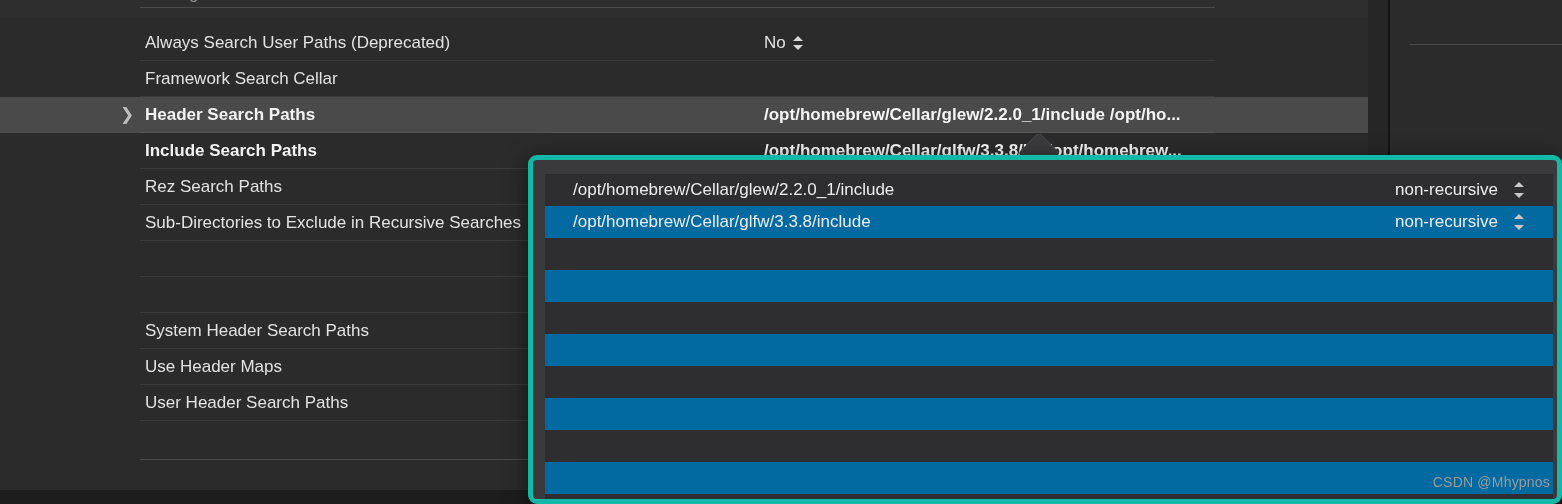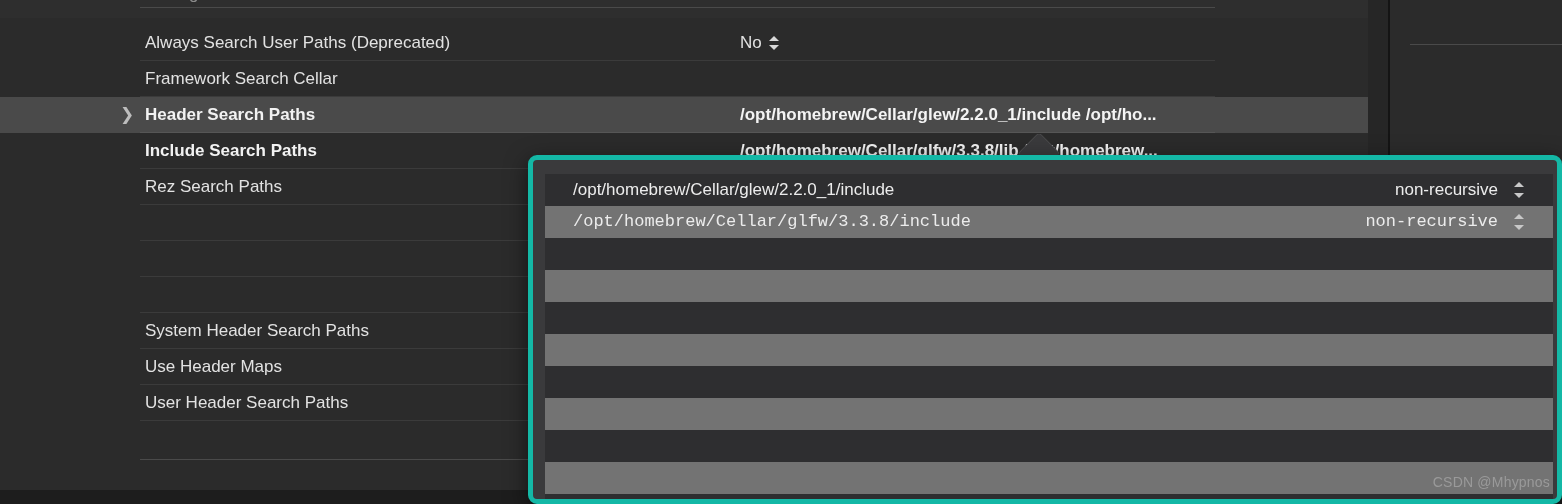--- a/index.html
+++ b/index.html
@@ -53,21 +53,21 @@
   .row .twisty{
     position:absolute; left:120px; top:8px;
     font-size:17px; color:#bdbdbd; line-height:20px;
   }
   .row .name{
     position:absolute; left:145px; top:8px;
     font-size:17px; color:#e2e2e2; line-height:20px; white-space:nowrap;
   }
   .row.bold .name{ font-weight:bold; color:#f2f2f2; }
   .row .value{
-    position:absolute; left:740px; top:8px;
+    position:absolute; left:764px; top:8px;
     font-size:17px; color:#e2e2e2; line-height:20px; white-space:nowrap;
   }
   .row.bold .value{ font-weight:bold; color:#f4f4f4; }
   .row .value.plain{ font-weight:normal; }
   .stepper{
     display:inline-block; position:relative; width:11px; height:16px;
     vertical-align:-3px; margin-left:7px;
   }
   .stepper::before, .stepper::after{
     content:""; position:absolute; left:0; width:0; height:0;
@@ -123,21 +123,21 @@
     border-radius:4px;
   }
   .popover-table{
     position:absolute; left:12px; top:14px; width:1008px; height:335px;
     background:#2e2e30; overflow:hidden;
   }
   .p-row{
     position:relative; width:1008px; height:32px;
   }
   .p-row.odd{ background:#2e2e30; }
-  .p-row.even{ background:#737373;font-family:Liberation Mono, monospace; }
+  .p-row.even{ background:#0369a1; }
   .p-row .path{
     position:absolute; left:28px; top:5px;
     font-size:17px; color:#ececec; line-height:22px; white-space:nowrap;
   }
   .p-row .scope{
     position:absolute; right:55px; top:5px;
     font-size:17px; color:#ececec; line-height:22px; white-space:nowrap;text-align:center;
   }
   .p-row .scope-stepper{
     position:absolute; right:28px; top:8px; width:11px; height:16px;
@@ -188,20 +188,21 @@
         <div class="row bold">
           <span class="name">Include Search Paths</span>
           <span class="value"><span>/opt/homebrew/Cellar/glfw/3.3.8/lib /opt/homebrew...</span></span>
           <div class="rule"></div>
         </div>
         <div class="row">
           <span class="name">Rez Search Paths</span>
           <div class="rule"></div>
         </div>
         <div class="row">
+          <span class="name">Sub-Directories to Exclude in Recursive Searches</span>
           <div class="rule"></div>
         </div>
         <div class="row">
           <div class="rule"></div>
         </div>
         <div class="row">
           <div class="rule"></div>
         </div>
         <div class="row">
           <span class="name">System Header Search Paths</span>

